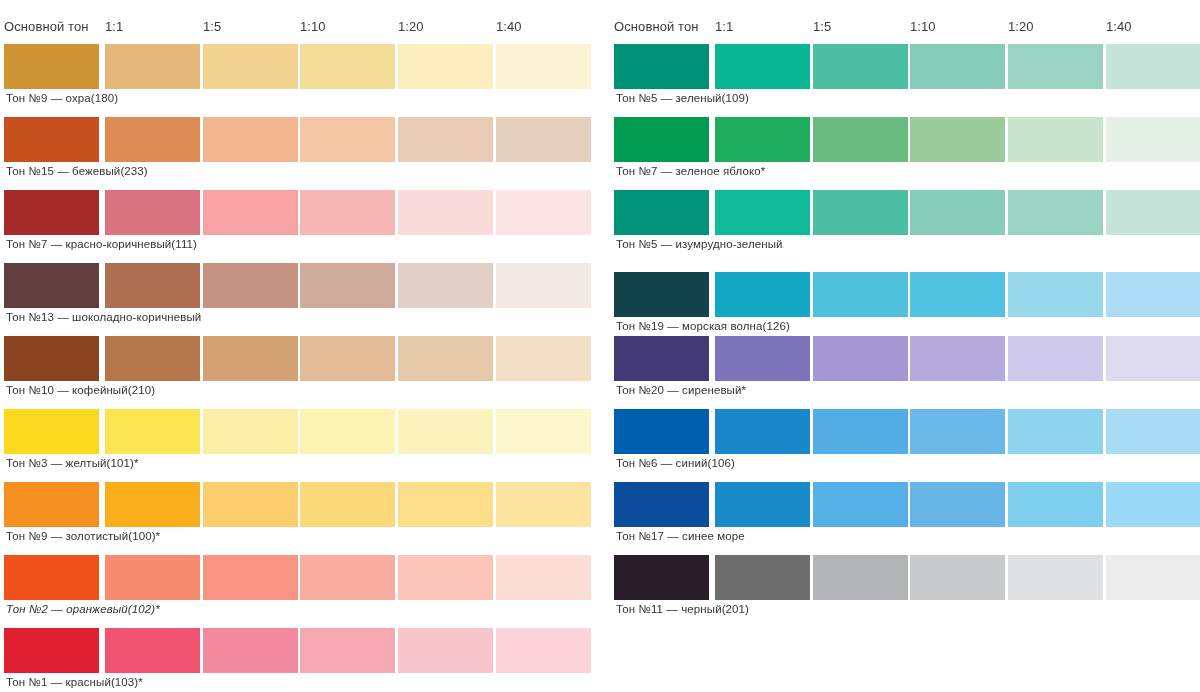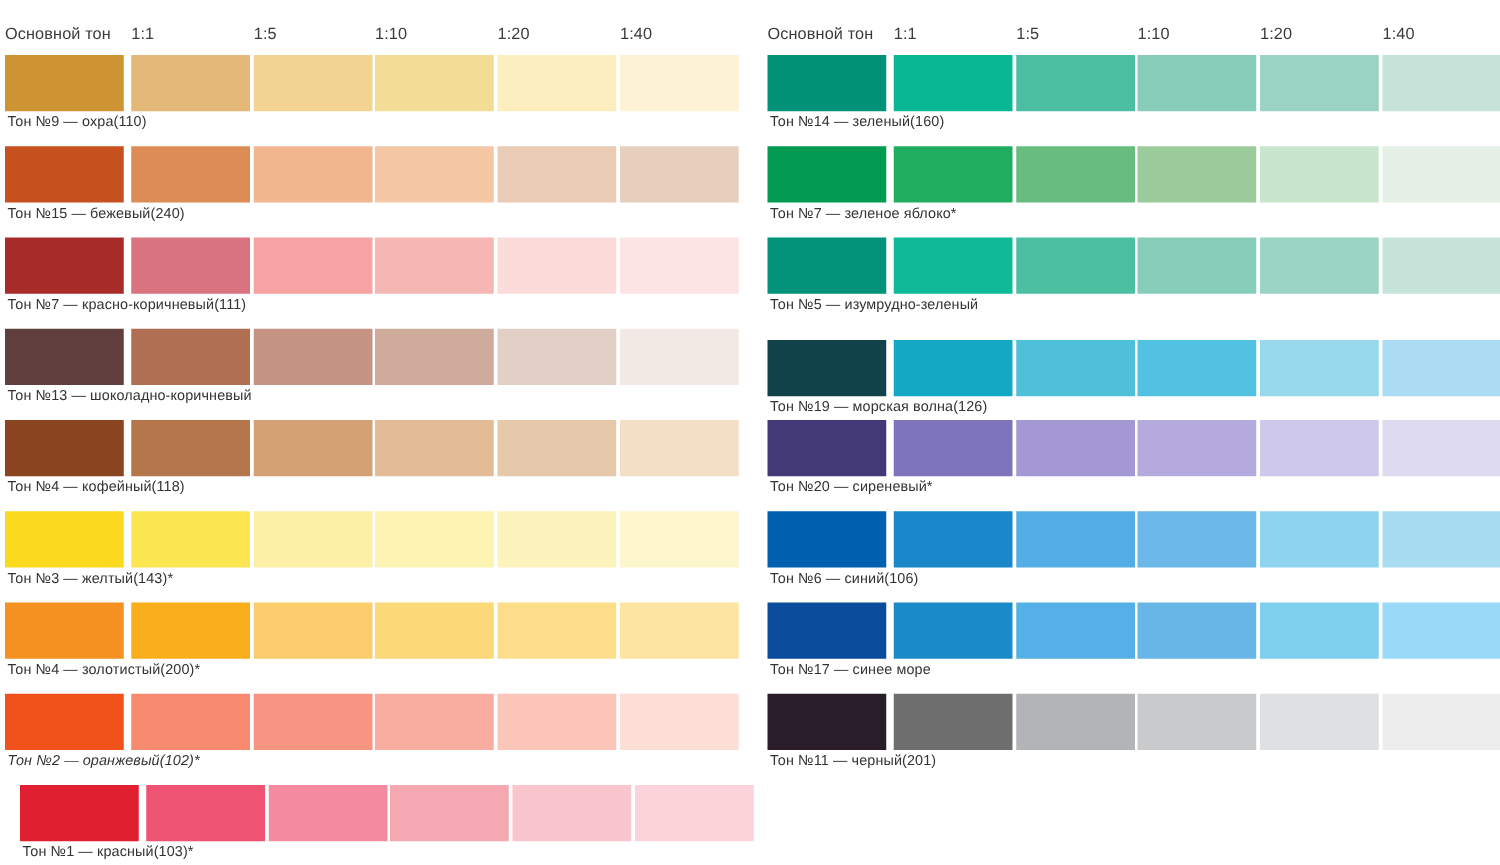--- a/index.html
+++ b/index.html
@@ -89,32 +89,32 @@
     <div class="rows-container">
         <div class="tone-row" style="top: 44px;">
           <div class="swatch-strip">
             <div class="swatch" title="Основной тон — #ce9433" style="left: 0px; width: 95px; height: 45px; background: rgb(206, 148, 51);"></div>
             <div class="swatch" title="1:1 — #e3b878" style="left: 101px; width: 95px; height: 45px; background: rgb(227, 184, 120);"></div>
             <div class="swatch" title="1:5 — #f2d392" style="left: 199px; width: 95px; height: 45px; background: rgb(242, 211, 146);"></div>
             <div class="swatch" title="1:10 — #f3dc95" style="left: 296px; width: 95px; height: 45px; background: rgb(243, 220, 149);"></div>
             <div class="swatch" title="1:20 — #fdeec0" style="left: 394px; width: 95px; height: 45px; background: rgb(253, 238, 192);"></div>
             <div class="swatch" title="1:40 — #fdf2d4" style="left: 492px; width: 95px; height: 45px; background: rgb(253, 242, 212);"></div>
           </div>
-          <div class="tone-label">Тон №9 — охра(110)</div>
+          <div class="tone-label">Тон №9 — охра(180)</div>
         </div>
         <div class="tone-row" style="top: 117px;">
           <div class="swatch-strip">
             <div class="swatch" title="Основной тон — #c6511f" style="left: 0px; width: 95px; height: 45px; background: rgb(198, 81, 31);"></div>
             <div class="swatch" title="1:1 — #dd8c55" style="left: 101px; width: 95px; height: 45px; background: rgb(221, 140, 85);"></div>
             <div class="swatch" title="1:5 — #f1b68e" style="left: 199px; width: 95px; height: 45px; background: rgb(241, 182, 142);"></div>
             <div class="swatch" title="1:10 — #f4c6a4" style="left: 296px; width: 95px; height: 45px; background: rgb(244, 198, 164);"></div>
             <div class="swatch" title="1:20 — #e9cbb6" style="left: 394px; width: 95px; height: 45px; background: rgb(233, 203, 182);"></div>
             <div class="swatch" title="1:40 — #e6cfbd" style="left: 492px; width: 95px; height: 45px; background: rgb(230, 207, 189);"></div>
           </div>
-          <div class="tone-label">Тон №15 — бежевый(240)</div>
+          <div class="tone-label">Тон №15 — бежевый(233)</div>
         </div>
         <div class="tone-row" style="top: 190px;">
           <div class="swatch-strip">
             <div class="swatch" title="Основной тон — #a72b28" style="left: 0px; width: 95px; height: 45px; background: rgb(167, 43, 40);"></div>
             <div class="swatch" title="1:1 — #da7380" style="left: 101px; width: 95px; height: 45px; background: rgb(218, 115, 128);"></div>
             <div class="swatch" title="1:5 — #f7a3a3" style="left: 199px; width: 95px; height: 45px; background: rgb(247, 163, 163);"></div>
             <div class="swatch" title="1:10 — #f6b6b4" style="left: 296px; width: 95px; height: 45px; background: rgb(246, 182, 180);"></div>
             <div class="swatch" title="1:20 — #fbdcdb" style="left: 394px; width: 95px; height: 45px; background: rgb(251, 220, 219);"></div>
             <div class="swatch" title="1:40 — #fbe4e3" style="left: 492px; width: 95px; height: 45px; background: rgb(251, 228, 227);"></div>
           </div>
@@ -133,56 +133,56 @@
         </div>
         <div class="tone-row" style="top: 336px;">
           <div class="swatch-strip">
             <div class="swatch" title="Основной тон — #8a4520" style="left: 0px; width: 95px; height: 45px; background: rgb(138, 69, 32);"></div>
             <div class="swatch" title="1:1 — #b5764c" style="left: 101px; width: 95px; height: 45px; background: rgb(181, 118, 76);"></div>
             <div class="swatch" title="1:5 — #d4a175" style="left: 199px; width: 95px; height: 45px; background: rgb(212, 161, 117);"></div>
             <div class="swatch" title="1:10 — #e3bc97" style="left: 296px; width: 95px; height: 45px; background: rgb(227, 188, 151);"></div>
             <div class="swatch" title="1:20 — #e6c9ab" style="left: 394px; width: 95px; height: 45px; background: rgb(230, 201, 171);"></div>
             <div class="swatch" title="1:40 — #f3dfc6" style="left: 492px; width: 95px; height: 45px; background: rgb(243, 223, 198);"></div>
           </div>
-          <div class="tone-label">Тон №4 — кофейный(118)</div>
+          <div class="tone-label">Тон №10 — кофейный(210)</div>
         </div>
         <div class="tone-row" style="top: 409px;">
           <div class="swatch-strip">
             <div class="swatch" title="Основной тон — #fbd91f" style="left: 0px; width: 95px; height: 45px; background: rgb(251, 217, 31);"></div>
             <div class="swatch" title="1:1 — #fbe651" style="left: 101px; width: 95px; height: 45px; background: rgb(251, 230, 81);"></div>
             <div class="swatch" title="1:5 — #fcf0a6" style="left: 199px; width: 95px; height: 45px; background: rgb(252, 240, 166);"></div>
             <div class="swatch" title="1:10 — #fdf3b2" style="left: 296px; width: 95px; height: 45px; background: rgb(253, 243, 178);"></div>
             <div class="swatch" title="1:20 — #fdf4bd" style="left: 394px; width: 95px; height: 45px; background: rgb(253, 244, 189);"></div>
             <div class="swatch" title="1:40 — #fdf6cd" style="left: 492px; width: 95px; height: 45px; background: rgb(253, 246, 205);"></div>
           </div>
-          <div class="tone-label">Тон №3 — желтый(143)*</div>
+          <div class="tone-label">Тон №3 — желтый(101)*</div>
         </div>
         <div class="tone-row" style="top: 482px;">
           <div class="swatch-strip">
             <div class="swatch" title="Основной тон — #f59120" style="left: 0px; width: 95px; height: 45px; background: rgb(245, 145, 32);"></div>
             <div class="swatch" title="1:1 — #fbae1b" style="left: 101px; width: 95px; height: 45px; background: rgb(251, 174, 27);"></div>
             <div class="swatch" title="1:5 — #fbcd6d" style="left: 199px; width: 95px; height: 45px; background: rgb(251, 205, 109);"></div>
             <div class="swatch" title="1:10 — #fbd878" style="left: 296px; width: 95px; height: 45px; background: rgb(251, 216, 120);"></div>
             <div class="swatch" title="1:20 — #fcdd89" style="left: 394px; width: 95px; height: 45px; background: rgb(252, 221, 137);"></div>
             <div class="swatch" title="1:40 — #fde4a0" style="left: 492px; width: 95px; height: 45px; background: rgb(253, 228, 160);"></div>
           </div>
-          <div class="tone-label">Тон №4 — золотистый(200)*</div>
+          <div class="tone-label">Тон №9 — золотистый(100)*</div>
         </div>
         <div class="tone-row" style="top: 555px; font-style: italic;">
           <div class="swatch-strip">
             <div class="swatch" title="Основной тон — #f1511b" style="left: 0px; width: 95px; height: 45px; background: rgb(241, 81, 27);"></div>
             <div class="swatch" title="1:1 — #f88a6f" style="left: 101px; width: 95px; height: 45px; background: rgb(248, 138, 111);"></div>
             <div class="swatch" title="1:5 — #f79582" style="left: 199px; width: 95px; height: 45px; background: rgb(247, 149, 130);"></div>
             <div class="swatch" title="1:10 — #f9ada0" style="left: 296px; width: 95px; height: 45px; background: rgb(249, 173, 160);"></div>
             <div class="swatch" title="1:20 — #fbc6b9" style="left: 394px; width: 95px; height: 45px; background: rgb(251, 198, 185);"></div>
             <div class="swatch" title="1:40 — #fcded6" style="left: 492px; width: 95px; height: 45px; background: rgb(252, 222, 214);"></div>
           </div>
           <div class="tone-label">Тон №2 — оранжевый(102)*</div>
         </div>
-        <div class="tone-row" style="top: 628px; margin-left: 12px;">
+        <div class="tone-row" style="top: 628px;">
           <div class="swatch-strip">
             <div class="swatch" title="Основной тон — #e01f30" style="left: 0px; width: 95px; height: 45px; background: rgb(224, 31, 48);"></div>
             <div class="swatch" title="1:1 — #ef5372" style="left: 101px; width: 95px; height: 45px; background: rgb(239, 83, 114);"></div>
             <div class="swatch" title="1:5 — #f38aa0" style="left: 199px; width: 95px; height: 45px; background: rgb(243, 138, 160);"></div>
             <div class="swatch" title="1:10 — #f5a8b2" style="left: 296px; width: 95px; height: 45px; background: rgb(245, 168, 178);"></div>
             <div class="swatch" title="1:20 — #f9c6cd" style="left: 394px; width: 95px; height: 45px; background: rgb(249, 198, 205);"></div>
             <div class="swatch" title="1:40 — #fbd3d8" style="left: 492px; width: 95px; height: 45px; background: rgb(251, 211, 216);"></div>
           </div>
           <div class="tone-label">Тон №1 — красный(103)*</div>
         </div>
@@ -201,21 +201,21 @@
     <div class="rows-container">
         <div class="tone-row" style="top: 44px;">
           <div class="swatch-strip">
             <div class="swatch" title="Основной тон — #009277" style="left: 0px; width: 95px; height: 45px; background: rgb(0, 146, 119);"></div>
             <div class="swatch" title="1:1 — #0ab795" style="left: 101px; width: 95px; height: 45px; background: rgb(10, 183, 149);"></div>
             <div class="swatch" title="1:5 — #4cbfa2" style="left: 199px; width: 95px; height: 45px; background: rgb(76, 191, 162);"></div>
             <div class="swatch" title="1:10 — #86ccb9" style="left: 296px; width: 95px; height: 45px; background: rgb(134, 204, 185);"></div>
             <div class="swatch" title="1:20 — #9bd3c2" style="left: 394px; width: 95px; height: 45px; background: rgb(155, 211, 194);"></div>
             <div class="swatch" title="1:40 — #c5e3d9" style="left: 492px; width: 95px; height: 45px; background: rgb(197, 227, 217);"></div>
           </div>
-          <div class="tone-label">Тон №14 — зеленый(160)</div>
+          <div class="tone-label">Тон №5 — зеленый(109)</div>
         </div>
         <div class="tone-row" style="top: 117px;">
           <div class="swatch-strip">
             <div class="swatch" title="Основной тон — #009a51" style="left: 0px; width: 95px; height: 45px; background: rgb(0, 154, 81);"></div>
             <div class="swatch" title="1:1 — #21ad5f" style="left: 101px; width: 95px; height: 45px; background: rgb(33, 173, 95);"></div>
             <div class="swatch" title="1:5 — #68bc80" style="left: 199px; width: 95px; height: 45px; background: rgb(104, 188, 128);"></div>
             <div class="swatch" title="1:10 — #9bcb9b" style="left: 296px; width: 95px; height: 45px; background: rgb(155, 203, 155);"></div>
             <div class="swatch" title="1:20 — #cae5cd" style="left: 394px; width: 95px; height: 45px; background: rgb(202, 229, 205);"></div>
             <div class="swatch" title="1:40 — #e5f1e6" style="left: 492px; width: 95px; height: 45px; background: rgb(229, 241, 230);"></div>
           </div>

